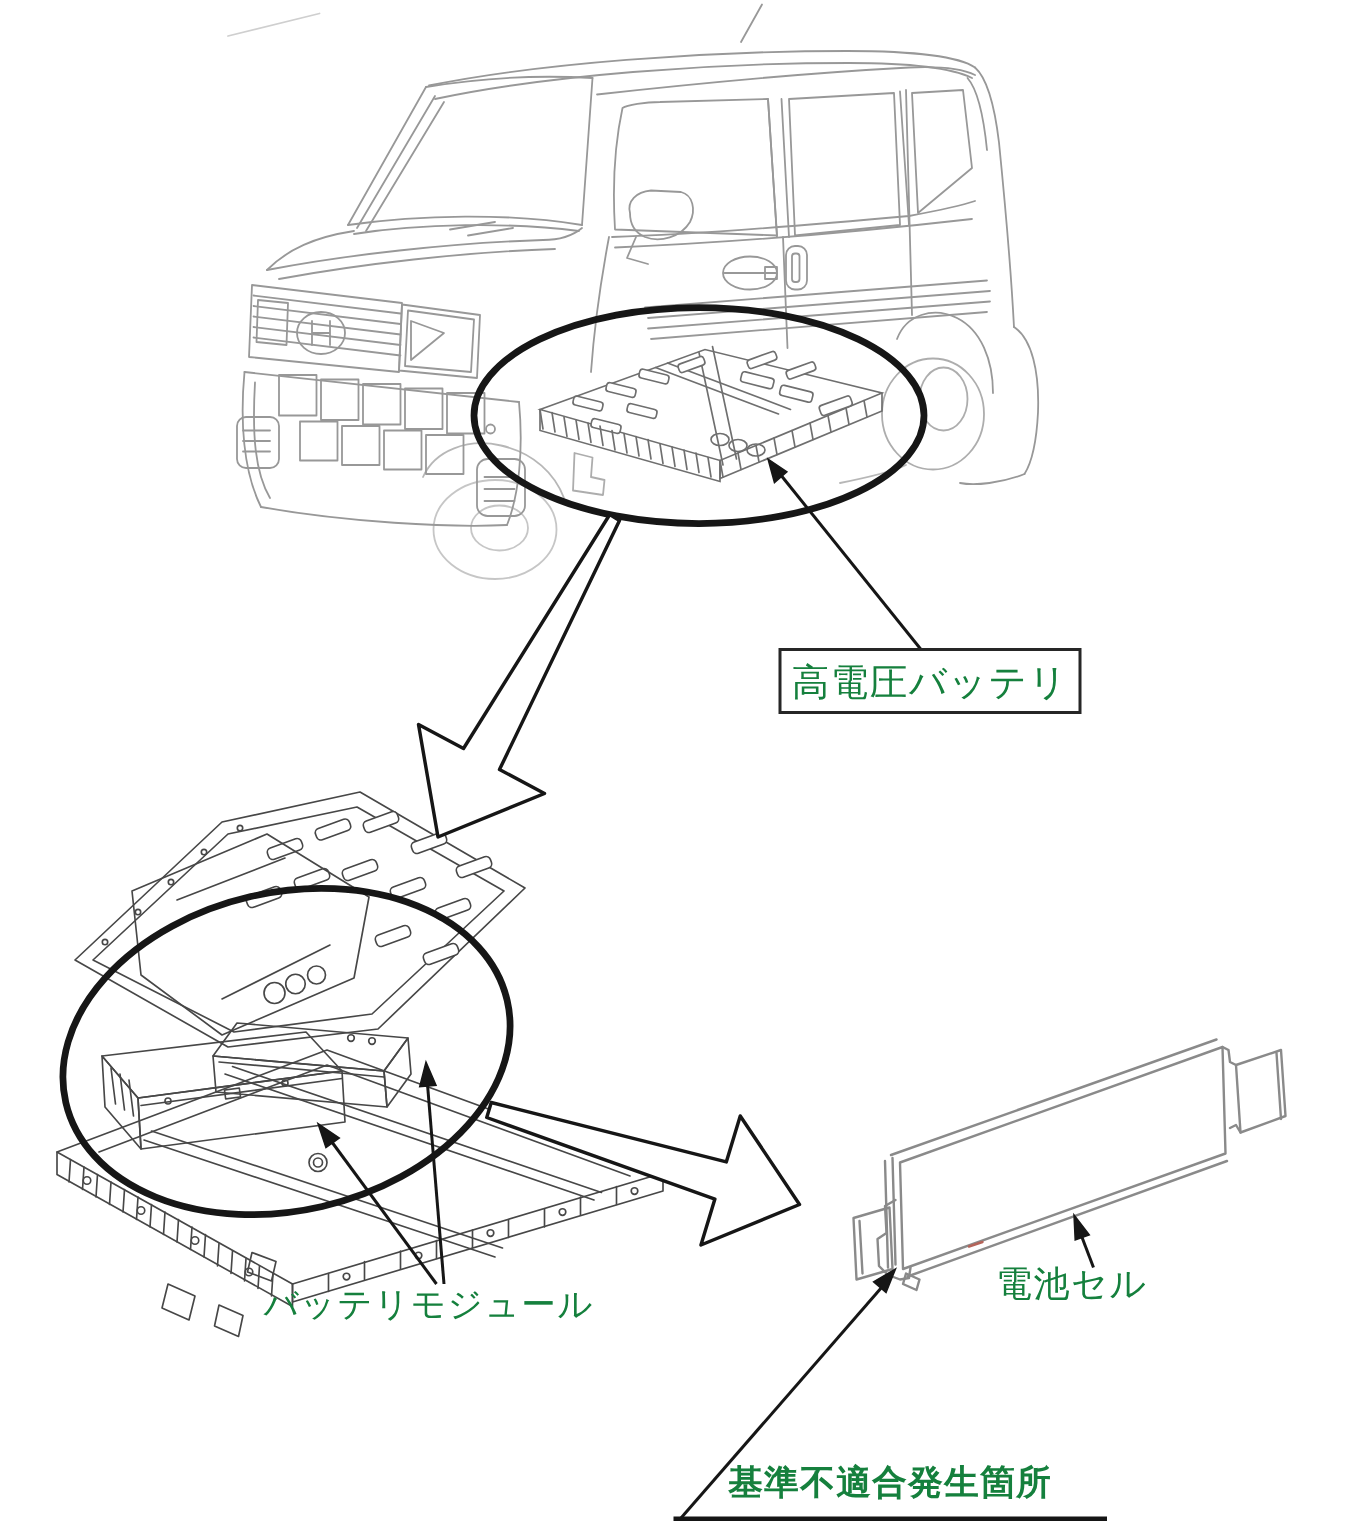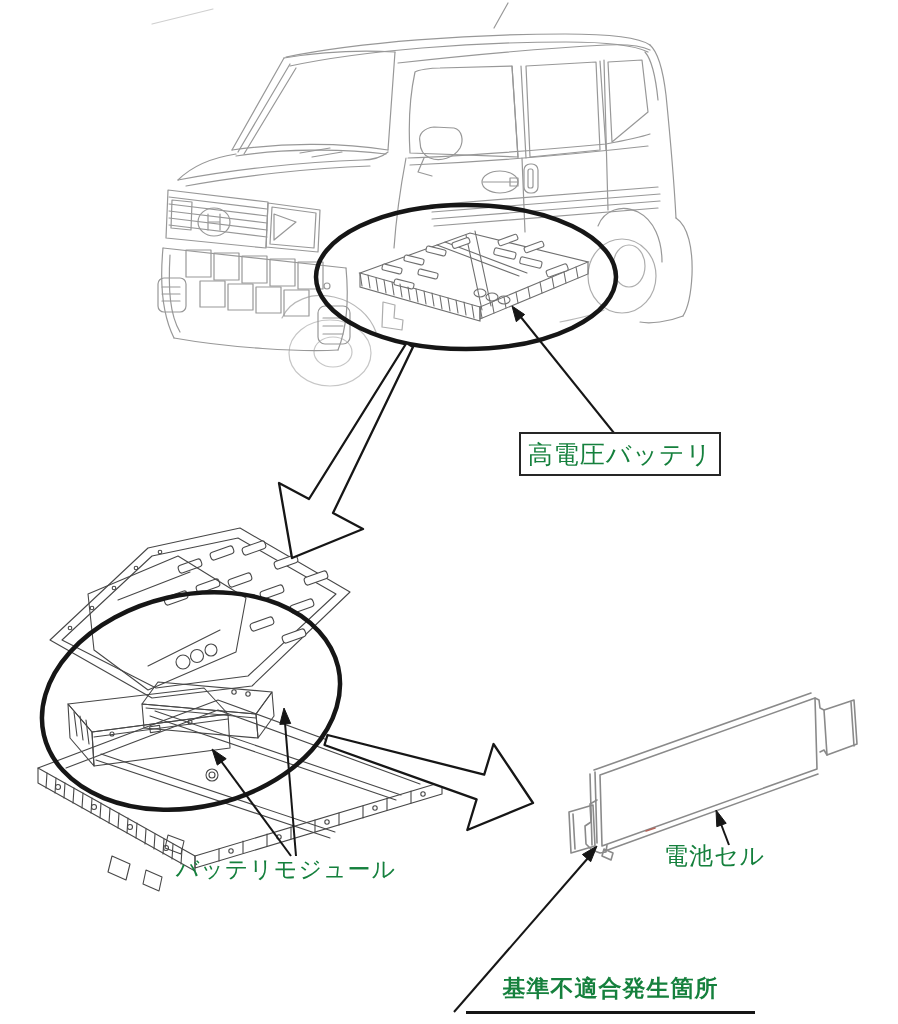--- a/index.html
+++ b/index.html
@@ -3,21 +3,21 @@
 <meta charset="utf-8">
 <style>
   html,body{margin:0;padding:0;background:#ffffff;}
   .canvas{position:relative;width:898px;height:1024px;background:#ffffff;overflow:hidden;}
   .canvas svg{position:absolute;left:0;top:0;}
   .lbl{position:absolute;font-family:Liberation Sans, sans-serif;color:#15803d;white-space:nowrap;}
   .lbl-box{left:519px;top:432px;width:198px;height:40px;border:2px solid #262626;
            display:flex;align-items:center;justify-content:center;font-size:25px;letter-spacing:1px;}
   .lbl-module{left:172px;top:854px;width:224px;text-align:right;font-size:23px;letter-spacing:1px;}
   .lbl-cell{left:664px;top:840px;font-size:24px;letter-spacing:1px;}
-  .lbl-nonconf{left:466px;top:973px;width:289px;text-align:center;font-size:23px;font-weight:bold;
+  .lbl-nonconf{left:449px;top:973px;width:289px;text-align:center;font-size:23px;font-weight:bold;
                letter-spacing:1px;padding-bottom:7px;border-bottom:3px solid #151515;}
 </style>
 </head>
 <body>
 
 <div class="canvas">
 <svg width="898" height="1024" viewBox="0 0 898 1024">
 
   <g stroke="#989898" fill="none" stroke-width="1.2" stroke-linejoin="round" stroke-linecap="round">
 

